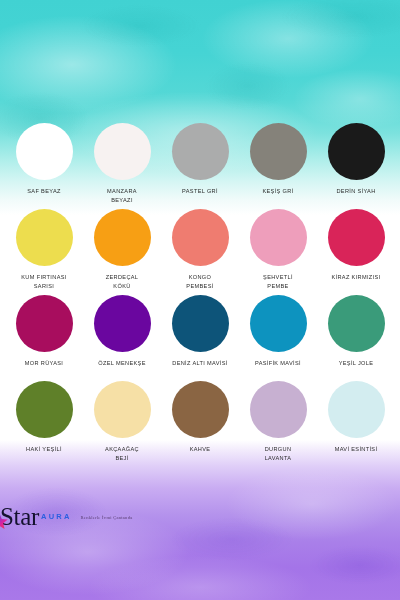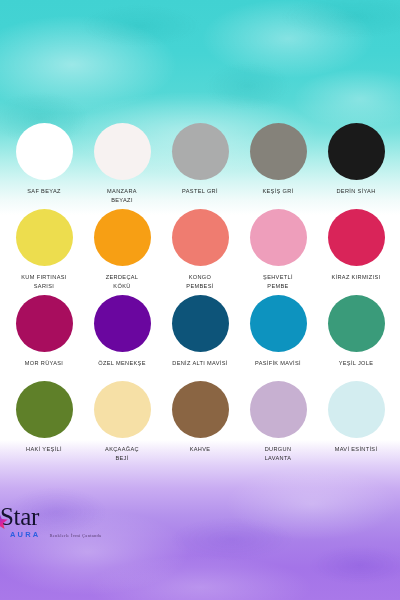--- a/index.html
+++ b/index.html
@@ -136,21 +136,22 @@
   }
 
   
   #brand-logo {
     position: absolute;
     left: 0;
     right: 0;
     top: 503px;
     z-index: 3;
     display: flex;
-    flex-direction: column;
+    flex-direction: row;
+    align-items: center;
   }
 
   .logo-main {
     display: flex;
     align-items: center;
     position: relative;
     height: 26px;
   }
 
   .logo-star {
@@ -175,21 +176,21 @@
     line-height: 1;
     color: #f0a92c;
     letter-spacing: -0.3px;
   }
 
   .logo-sub {
     display: flex;
     align-items: baseline;
     gap: 9px;
     margin-top: 1px;
-    margin-left: 10px;
+    margin-left: 2px;
   }
 
   .logo-aura {
     font-size: 7.5px;
     font-weight: bold;
     letter-spacing: 2.2px;
     color: #2b5fe0;
   }
 
   .logo-tagline {

